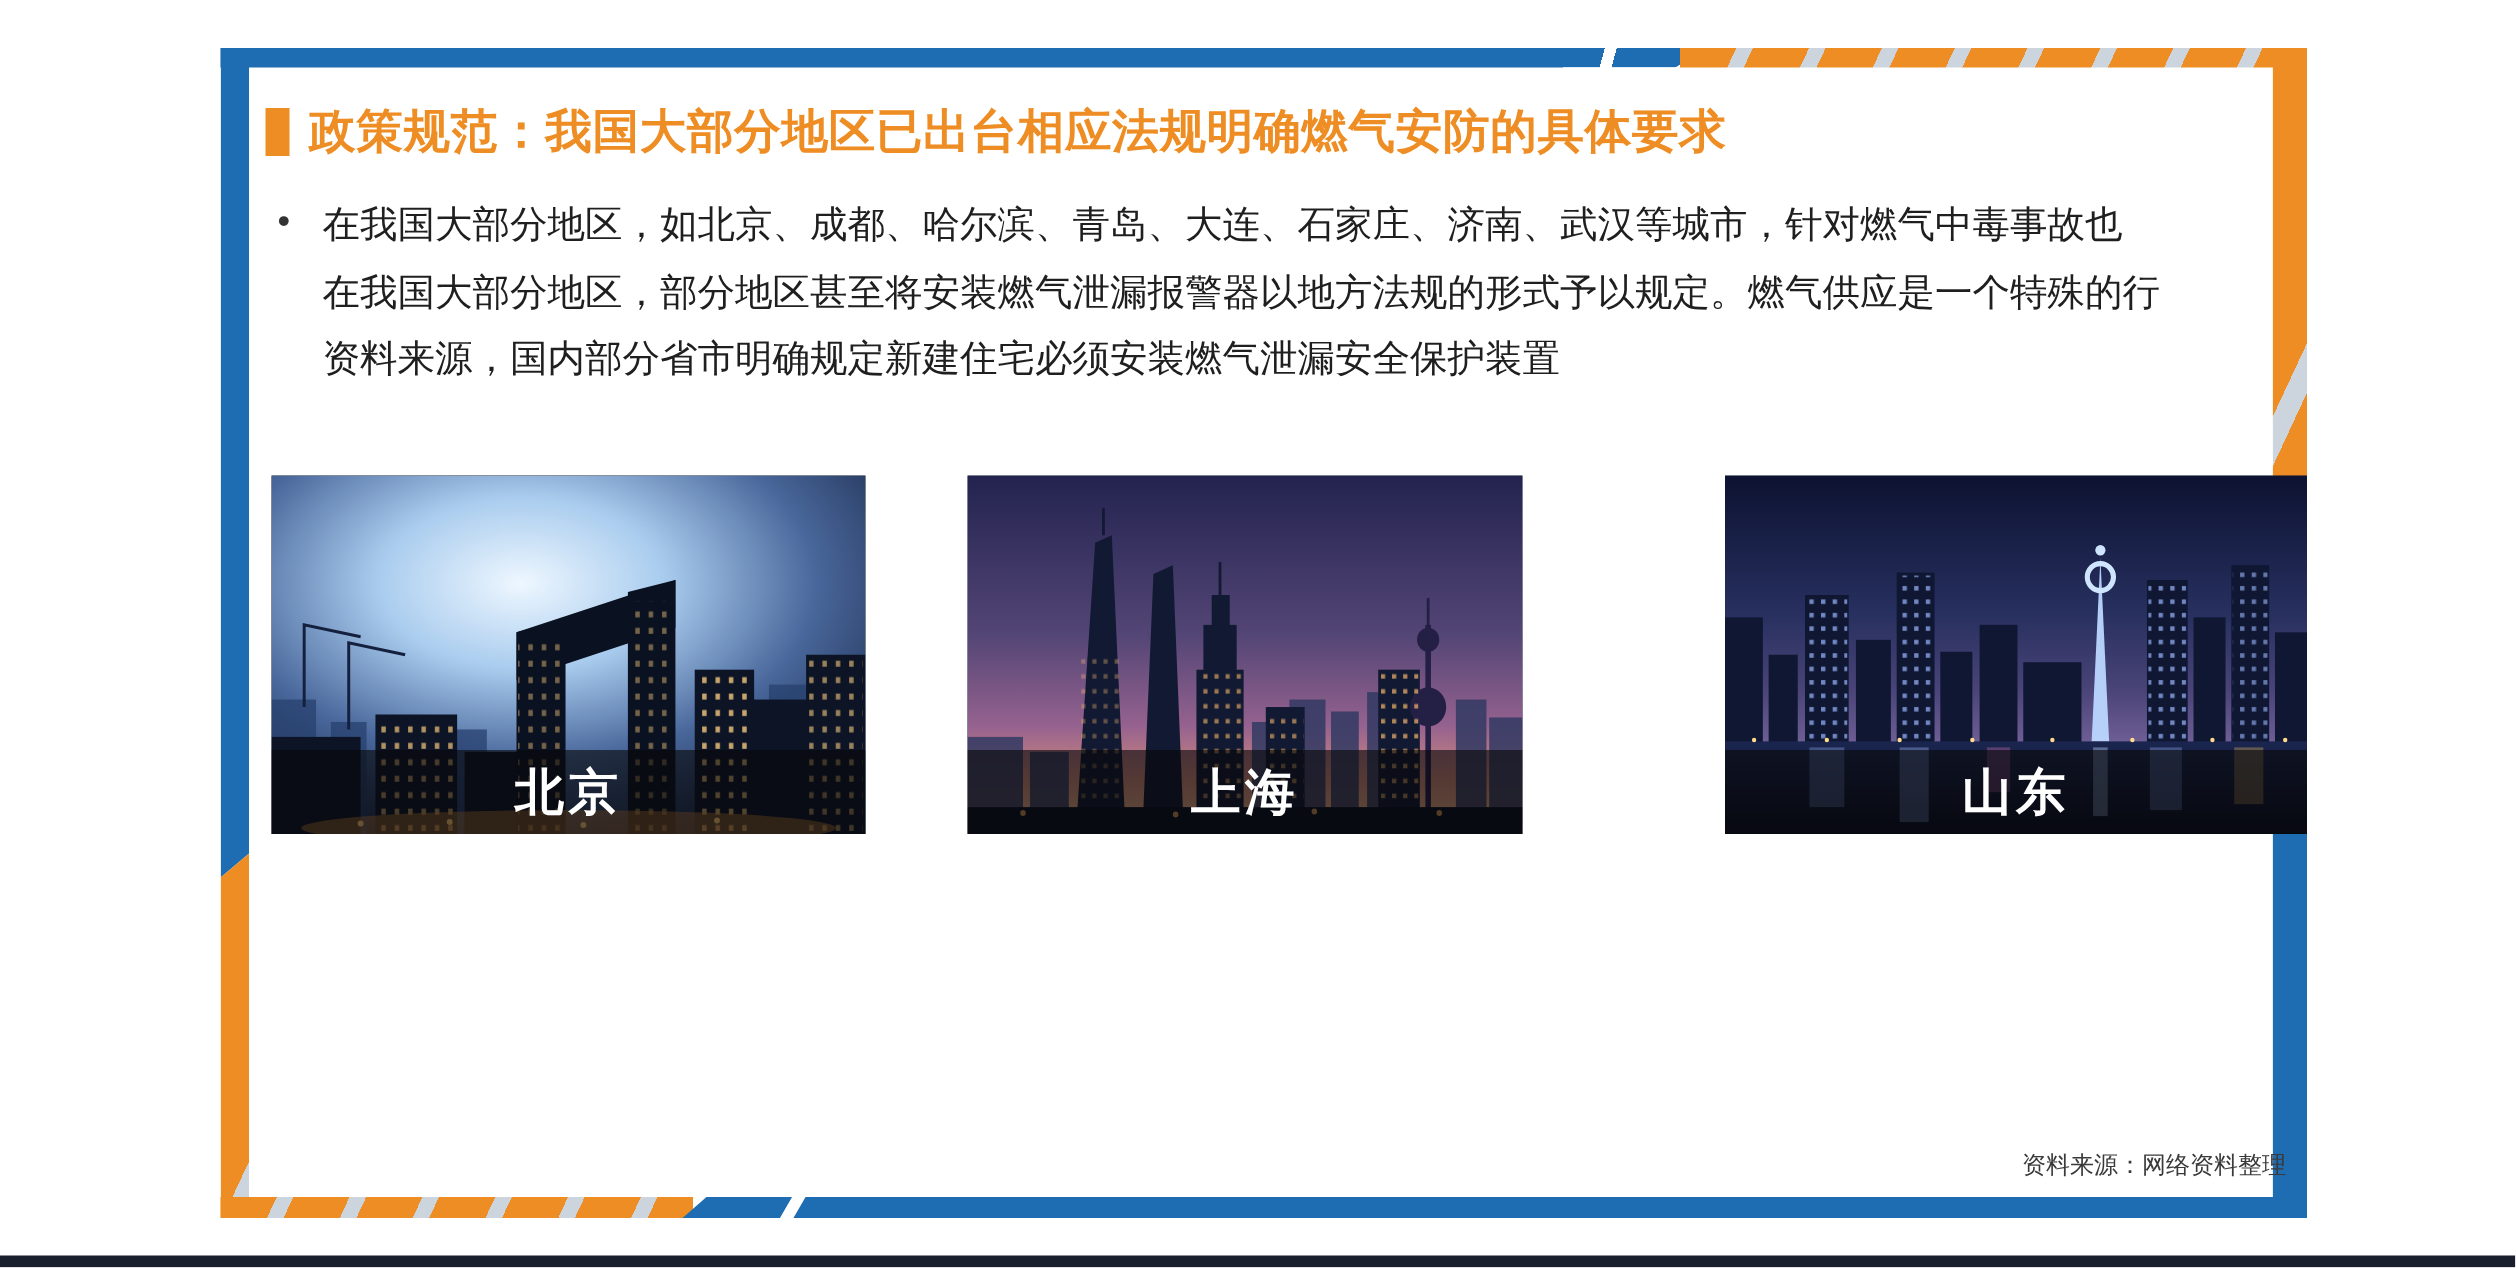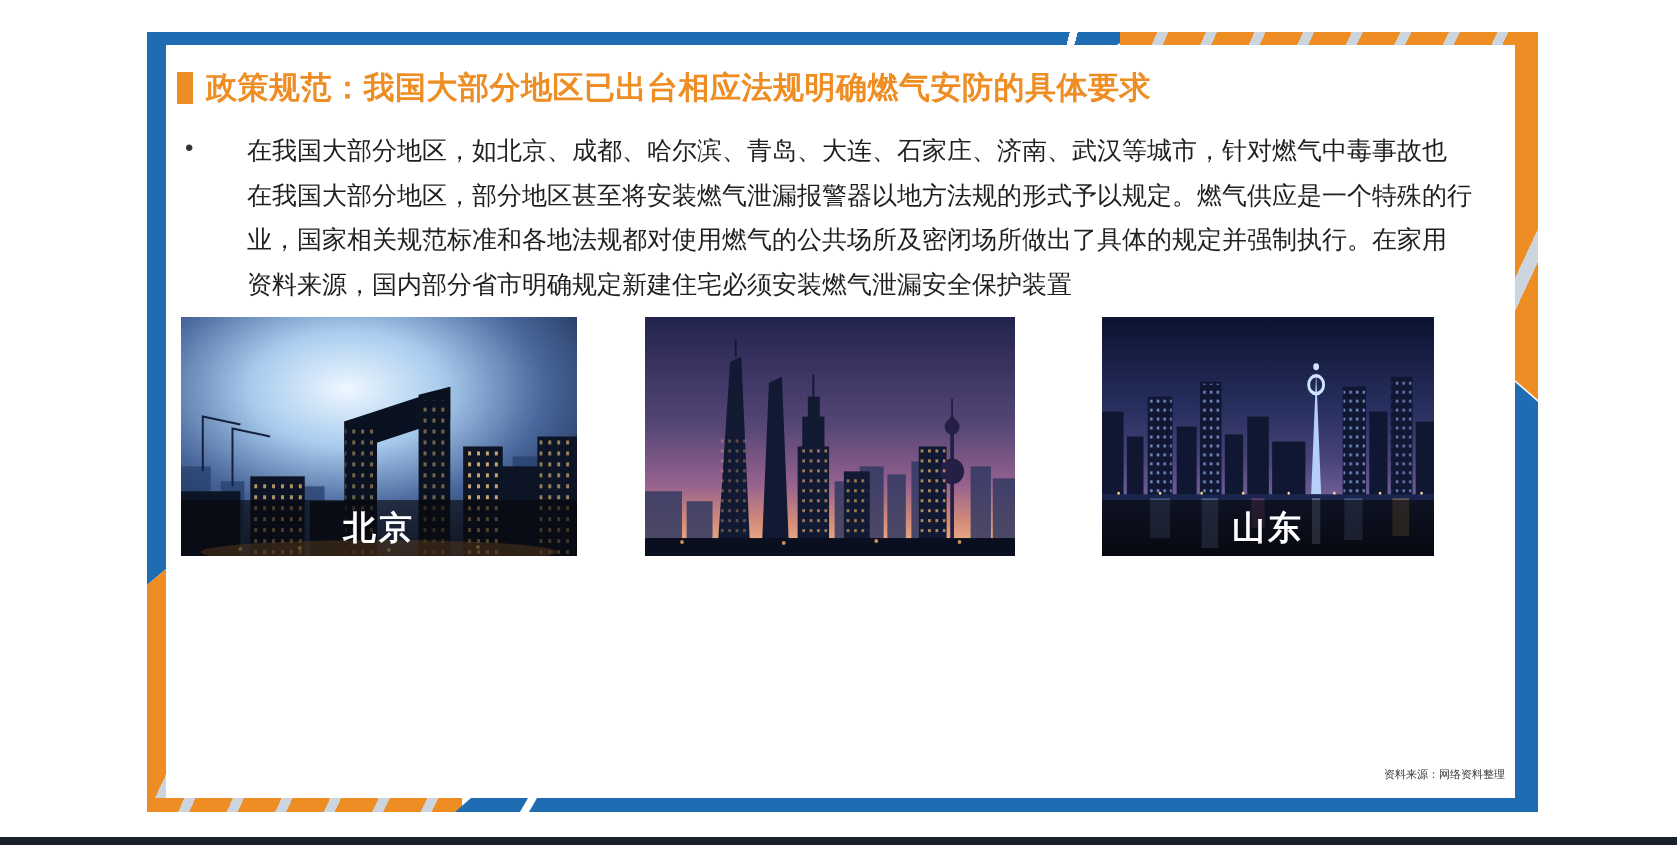--- a/index.html
+++ b/index.html
@@ -27,31 +27,31 @@
   .bottom-blue{left:455px;top:798px;width:1083px;height:14px;
      clip-path:polygon(16px 0,100% 0,100% 100%,0 100%);}
   .bottom-slash{left:524px;top:798px;width:9px;height:14px;background:#ffffff;transform:skewX(-30deg);}
   .navy-strip{left:0;top:837px;width:1677px;height:8px;background:#1a1f2d;}
   
   .title-accent{position:absolute;left:177px;top:72px;width:16px;height:32px;background:#ee8d23;}
   .page-title{position:absolute;left:206px;top:67px;font-size:31px;font-weight:bold;color:#ee8d23;
      white-space:nowrap;letter-spacing:0.5px;}
   
   .intro{position:absolute;left:215px;top:128px;color:#1f1f1f;font-size:25px;}
-  .intro .pline{line-height:44.5px;white-space:nowrap;margin-left:32px;}
+  .intro .pline{line-height:44.5px;white-space:nowrap;}
   .intro-bullet{position:absolute;left:185px;top:134px;font-size:24px;color:#333;}
   
   .card{position:absolute;top:317px;text-align:center;}
   .card-img{position:relative;width:100%;height:239px;overflow:hidden;background:#101a33;}
   .card-img svg{display:block;width:100%;height:100%;}
   .city-label{position:absolute;left:0;bottom:0;width:100%;height:56px;background:rgba(8,8,10,0.62);
      display:flex;align-items:center;justify-content:center;color:#ffffff;font-size:33px;
      font-weight:bold;letter-spacing:3px;}
   
-  .source-note{position:absolute;right:172px;top:767px;font-size:11px;color:#3a3a3a;white-space:nowrap;}
+  .source-note{position:absolute;right:153px;top:767px;font-size:16px;color:#3a3a3a;white-space:nowrap;}
 </style>
 </head>
 <body>
 
 <div class="slide">
 
   <div class="bar blue top-blue"></div>
   <div class="bar top-wedge"></div>
   <div class="bar stripe-o top-stripes"></div>
   <div class="bar stripe-o-v right-orange"></div>
@@ -63,21 +63,20 @@
   <div class="bar bottom-slash"></div>
   <div class="bar navy-strip"></div>
 
   <div class="title-accent"></div>
   <div class="page-title">政策规范：我国大部分地区已出台相应法规明确燃气安防的具体要求</div>
 
   <div class="intro-bullet">•</div>
   <div class="intro">
       <div class="pline">在我国大部分地区，如北京、成都、哈尔滨、青岛、大连、石家庄、济南、武汉等城市，针对燃气中毒事故也</div>
       <div class="pline">在我国大部分地区，部分地区甚至将安装燃气泄漏报警器以地方法规的形式予以规定。燃气供应是一个特殊的行</div>
-      <div class="pline">业，国家相关规范标准和各地法规都对使用燃气的公共场所及密闭场所做出了具体的规定并强制执行。在家用</div>
       <div class="pline">资料来源，国内部分省市明确规定新建住宅必须安装燃气泄漏安全保护装置</div>
     </div>
 
   <div class="card" style="left:181px;width:396px;">
     <div class="card-img">
       <svg viewBox="0 0 400 240" preserveAspectRatio="none">
         <defs>
           <radialGradient id="bjsky" cx="42%" cy="30%" r="80%">
             <stop offset="0" stop-color="#eef7ff"></stop>
               <stop offset="0.3" stop-color="#a9ccee"></stop>
@@ -180,25 +179,26 @@
         <rect x="216" y="157" width="26" height="81" fill="url(#winsh)" opacity="0.6"></rect>
         <rect x="80" y="120" width="30" height="118" fill="url(#winsh)" opacity="0.35"></rect>
         <rect x="0" y="222" width="400" height="18" fill="#0a0f1f"></rect>
         <g fill="#f0a95e" opacity="0.85">
             <circle cx="40" cy="226" r="2"></circle>
             <circle cx="150" cy="227" r="2"></circle>
             <circle cx="250" cy="225" r="2"></circle>
             <circle cx="340" cy="226" r="2"></circle>
           </g>
       </svg>
+      <div class="city-label">上海</div>
     </div>
 
   </div>
 
-  <div class="card" style="left:1102px;width:332px;">
+  <div class="card" style="left:1150px;width:388px;">
     <div class="card-img">
       <svg viewBox="0 0 400 240" preserveAspectRatio="none">
         <defs>
           <linearGradient id="sdsky" x1="0" y1="0" x2="0" y2="1">
             <stop offset="0" stop-color="#0d1231"></stop>
               <stop offset="0.5" stop-color="#262f5e"></stop>
             <stop offset="0.8" stop-color="#4a4478"></stop>
               <stop offset="1" stop-color="#6f5f96"></stop>
           </linearGradient>
           <linearGradient id="sdwater" x1="0" y1="0" x2="0" y2="1">

